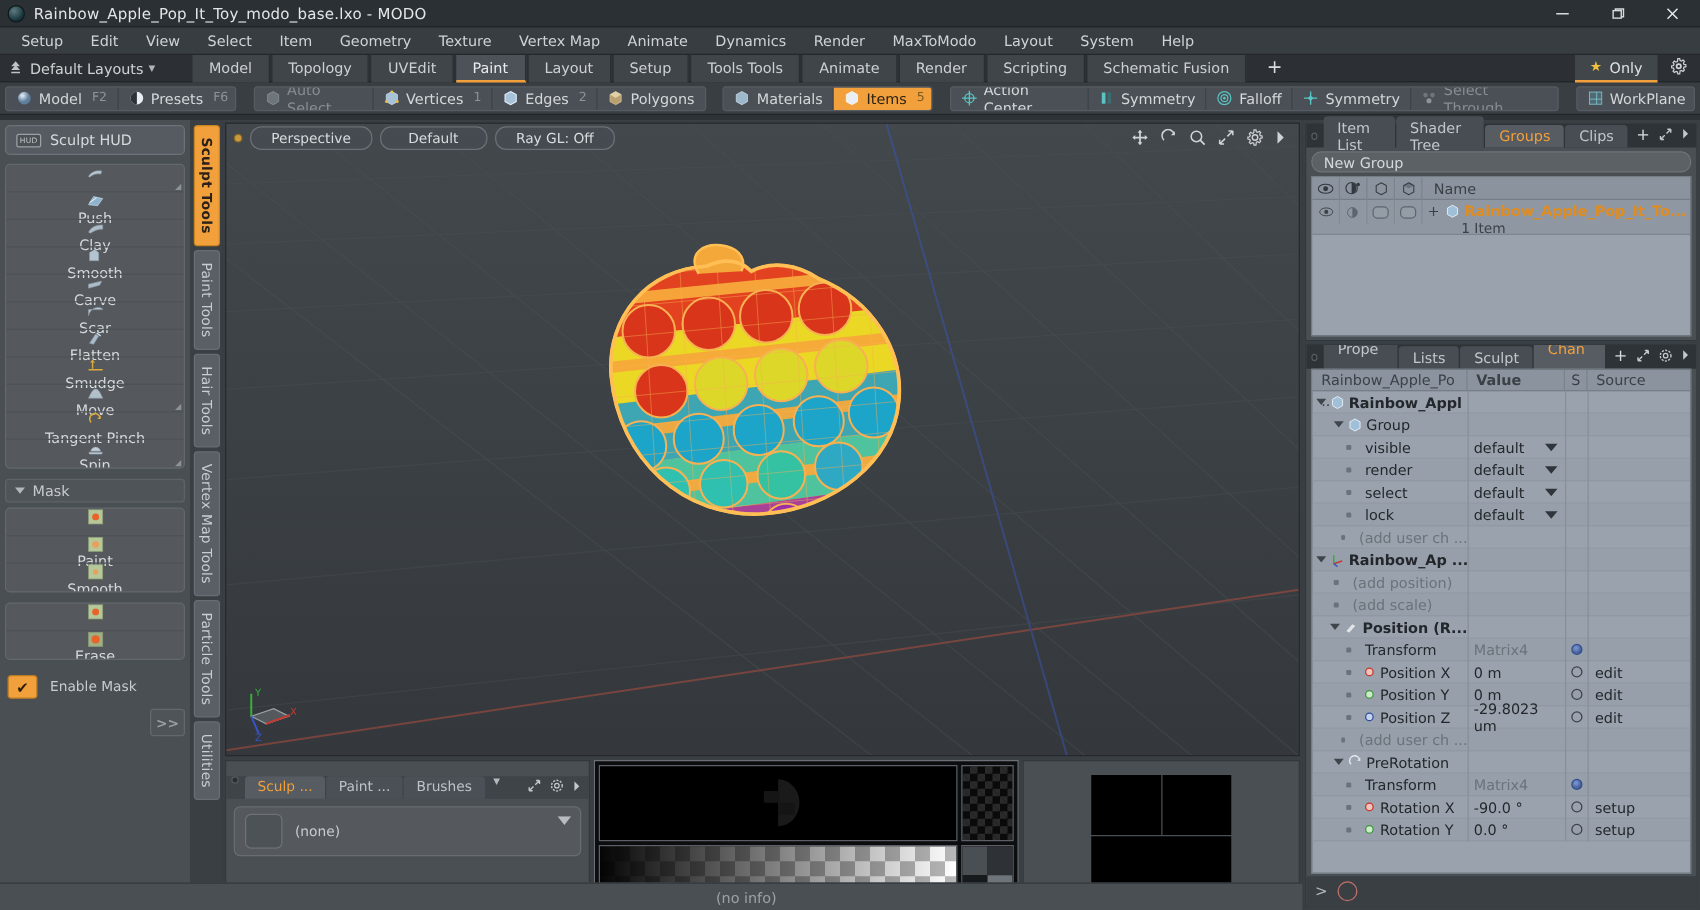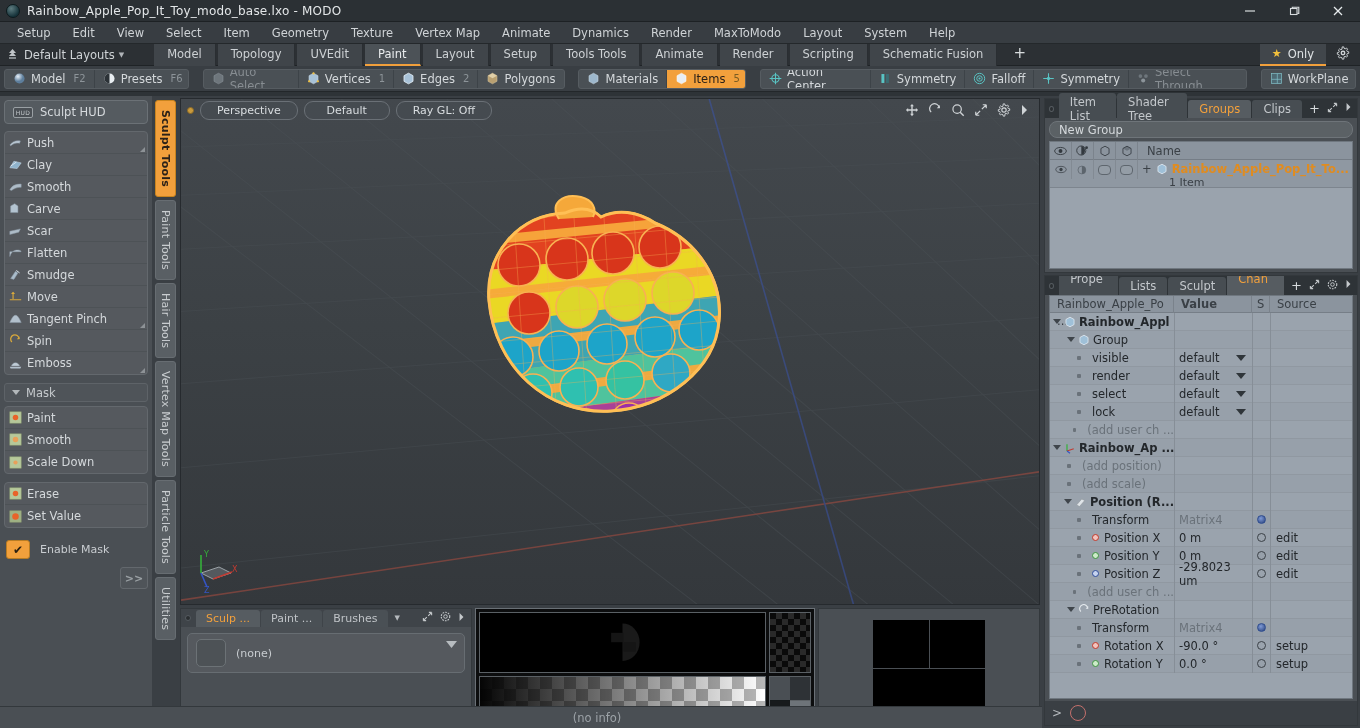--- a/index.html
+++ b/index.html
@@ -97,22 +97,22 @@
   }
   .hud-ico {
     width:20px;height:11px;border:1px solid #9aa0a4;border-radius:2px;
     background:#4b5055;font-size:6px;display:flex;align-items:center;justify-content:center;color:#c2c7ca;
     letter-spacing:.3px;
   }
   .tool-grp {
     background:#55595e;border:1px solid #63686d;border-radius:4px;margin-bottom:8px;overflow:hidden;
   }
   .tool-row {
-    height:22px;display:flex;align-items:center;gap:5px;padding:0 4px;
-    border-bottom:1px solid #4d5256; color:#d5d9dc;font-size:11.5px;position:relative;
+    height:22px;display:flex;align-items:center;gap:22px;padding:0 4px;
+    border-bottom:1px solid #4d5256; color:#d5d9dc;font-size:11.5px;position:relative;flex-direction:column;
   }
   .tool-row:last-child { border-bottom:none; }
   .tool-row .corner {
     position:absolute;right:2px;bottom:1px;width:0;height:0;
     border-left:5px solid transparent;border-bottom:5px solid #8d9296;
   }
   .mask-head {
     height:19px;background:#4f5459;border:1px solid #5e6368;border-radius:3px;
     display:flex;align-items:center;gap:6px;padding:0 7px;color:#c6cacd;font-size:11.5px;margin-bottom:4px;
   }
@@ -155,21 +155,21 @@
   .vp-icons { position:absolute; right:10px; top:4px; display:flex; gap:9px; align-items:center; color:#cfd3d6; }
   .vp-stats {
     position:absolute; right:8px; bottom:6px; text-align:right; line-height:14.5px; font-size:11px; color:#c8ccd0;
   }
   .vp-stats .hl { color:#f2a83c; }
   .axis-ind { position:absolute; left:6px; bottom:6px; }
 
   
   .bstrip { height:120px; margin:3px 2px 0 2px; display:flex; gap:3px; }
   .bpanel { background:#4a4f54; border:1px solid #33383c; }
-  .bp-tabs { height:18px; display:flex; align-items:center; gap:1px; padding-left:4px; background:#3f4449;}
+  .bp-tabs { height:18px; display:flex; gap:1px; padding-left:4px; background:#3f4449;margin-top:12px;}
   .bp-dot { width:6px;height:6px;border-radius:50%;background:#2a2e31;border:1px solid #555b60;margin-right:4px;}
   .bp-tab { padding:2px 10px; font-size:11px; color:#bfc3c7; background:#4a5055; border-radius:3px 3px 0 0;}
   .bp-tab.active { color:#f2a03c; background:#565c61; }
   .bp-right { margin-left:auto; display:flex; gap:7px; align-items:center; padding-right:6px; color:#c5c9cc; font-size:11px;}
   .presetbox {
     margin:6px; height:40px; background:#55595e; border:1px solid #676d72; border-radius:5px;
     display:flex; align-items:center; gap:10px; padding:0 8px; position:relative;
   }
   .preset-sw { width:30px;height:28px;background:#4d5256;border:1px solid #6c7276;border-radius:5px;}
   .preset-caret { position:absolute; right:7px; top:4px; }

